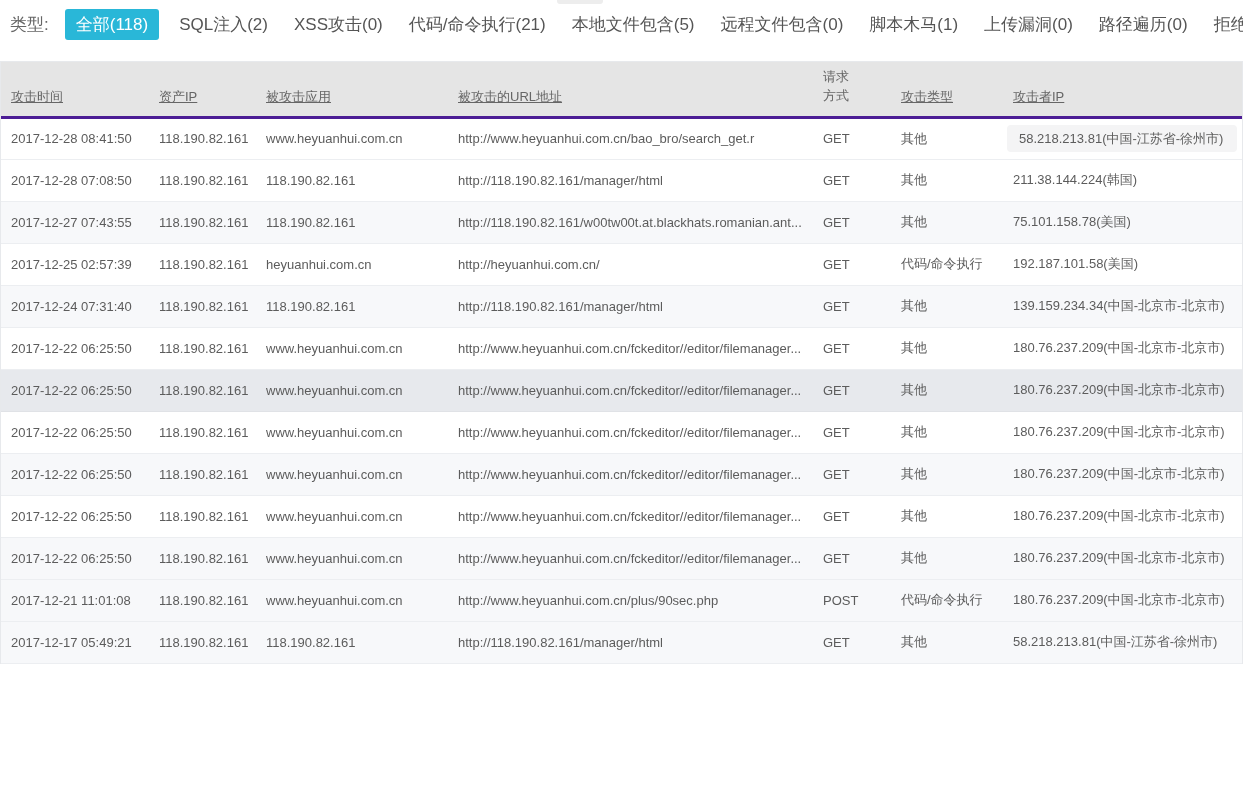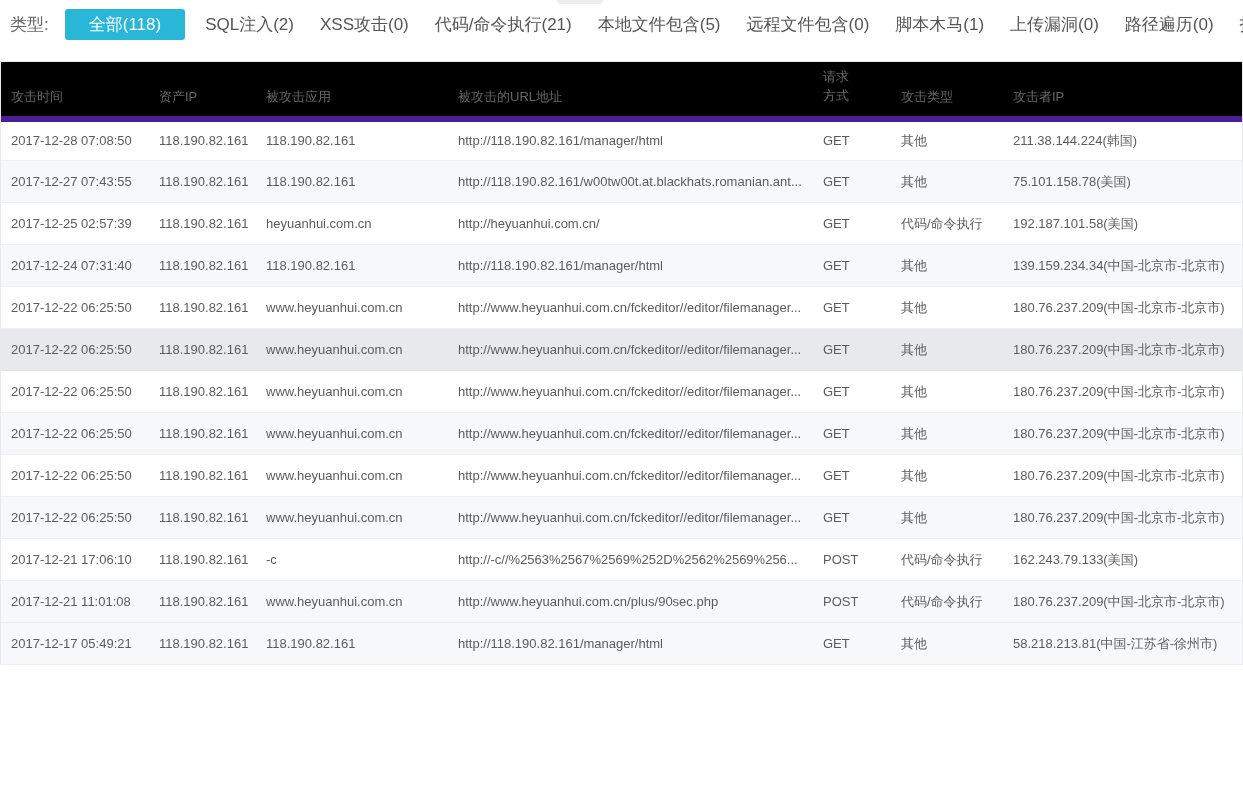--- a/index.html
+++ b/index.html
@@ -10,37 +10,37 @@
   
   .cutoff { position:absolute; top:0; left:557px; width:46px; height:4px;
     background:#ededed; border-radius:0 0 3px 3px; }
 
   
   .filter-bar { display:flex; align-items:center; padding:9px 0 9px 10px;
     font-size:17px; color:#555; flex-wrap:nowrap; white-space:nowrap; }
   .filter-label { color:#666; margin-right:16px; }
   .chip { margin-right:22px; color:#555; cursor:pointer; padding:4px 2px; }
   .chip.selected { background:var(--accent,#29b7d8); color:#fff;
-    padding:4px 24px; border-radius:3px; margin-right:18px; }
+    padding:4px 11px; border-radius:3px; margin-right:18px; }
 
   
   .table-wrap { margin-top:12px; border-top:1px solid #e7e9ec;
     border-left:1px solid #e7e9ec; border-right:1px solid #e7e9ec; }
   table { width:100%; border-collapse:collapse; table-layout:fixed;
     font-size:13px; color:#5c5c5c; }
   col.c-time     { width:148px; }
   col.c-asset    { width:107px; }
   col.c-app      { width:192px; }
   col.c-url      { width:365px; }
   col.c-method   { width:78px;  }
   col.c-type     { width:112px; }
   col.c-attacker { width:auto;  }
   th { font-weight:normal; text-align:left; color:#666; height:52px;
-    padding:6px 8px 10px 10px; vertical-align:bottom; background:#000000;
-    border-bottom:6px solid #4c1d95; }
+    padding:6px 8px 10px 10px; vertical-align:bottom; background:#e5e5e5;
+    border-bottom:3px solid #4c1d95;text-decoration:underline; }
   th .wrap-narrow { display:inline-block; width:2.6em; line-height:1.45; }
   td { height:42px; padding:4px 8px 4px 10px; border-bottom:1px solid #eceef1;
     white-space:nowrap; overflow:hidden; }
   tbody tr { background:#fff; }
   tbody tr.alt { background:#f7f8fa;padding-left:24px; }
   tbody tr.highlight { background:#e7e9ed; }
   tbody tr.highlight td { border-bottom-color:#e0e2e6; }
   .ip-pill { background:#f4f4f5; border-radius:4px; padding:6px 14px 6px 12px;
     margin-left:-6px; }
 </style>
@@ -87,20 +87,29 @@
           <th>被攻击的URL地址</th>
           <th>
             <span class="wrap-narrow">请求方式</span>
           </th>
           <th>攻击类型</th>
           <th>攻击者IP</th>
         </tr>
       </thead>
       <tbody>
           <tr>
+            <td>2017-12-28 08:41:50</td>
+            <td>118.190.82.161</td>
+            <td>www.heyuanhui.com.cn</td>
+            <td>http://www.heyuanhui.com.cn/bao_bro/search_get.r</td>
+            <td>GET</td>
+            <td>其他</td>
+            <td><span class="ip-pill">58.218.213.81(中国-江苏省-徐州市)</span></td>
+          </tr>
+          <tr>
             <td>2017-12-28 07:08:50</td>
             <td>118.190.82.161</td>
             <td>118.190.82.161</td>
             <td>http://118.190.82.161/manager/html</td>
             <td>GET</td>
             <td>其他</td>
             <td>211.38.144.224(韩国)</td>
           </tr>
           <tr class="alt">
             <td>2017-12-27 07:43:55</td>
@@ -175,29 +184,20 @@
             <td>180.76.237.209(中国-北京市-北京市)</td>
           </tr>
           <tr class="alt">
             <td>2017-12-22 06:25:50</td>
             <td>118.190.82.161</td>
             <td>www.heyuanhui.com.cn</td>
             <td>http://www.heyuanhui.com.cn/fckeditor//editor/filemanager...</td>
             <td>GET</td>
             <td>其他</td>
             <td>180.76.237.209(中国-北京市-北京市)</td>
-          </tr>
-          <tr>
-            <td>2017-12-21 17:06:10</td>
-            <td>118.190.82.161</td>
-            <td>-c</td>
-            <td>http://-c//%2563%2567%2569%252D%2562%2569%256...</td>
-            <td>POST</td>
-            <td>代码/命令执行</td>
-            <td>162.243.79.133(美国)</td>
           </tr>
           <tr class="alt">
             <td>2017-12-21 11:01:08</td>
             <td>118.190.82.161</td>
             <td>www.heyuanhui.com.cn</td>
             <td>http://www.heyuanhui.com.cn/plus/90sec.php</td>
             <td>POST</td>
             <td>代码/命令执行</td>
             <td>180.76.237.209(中国-北京市-北京市)</td>
           </tr>

